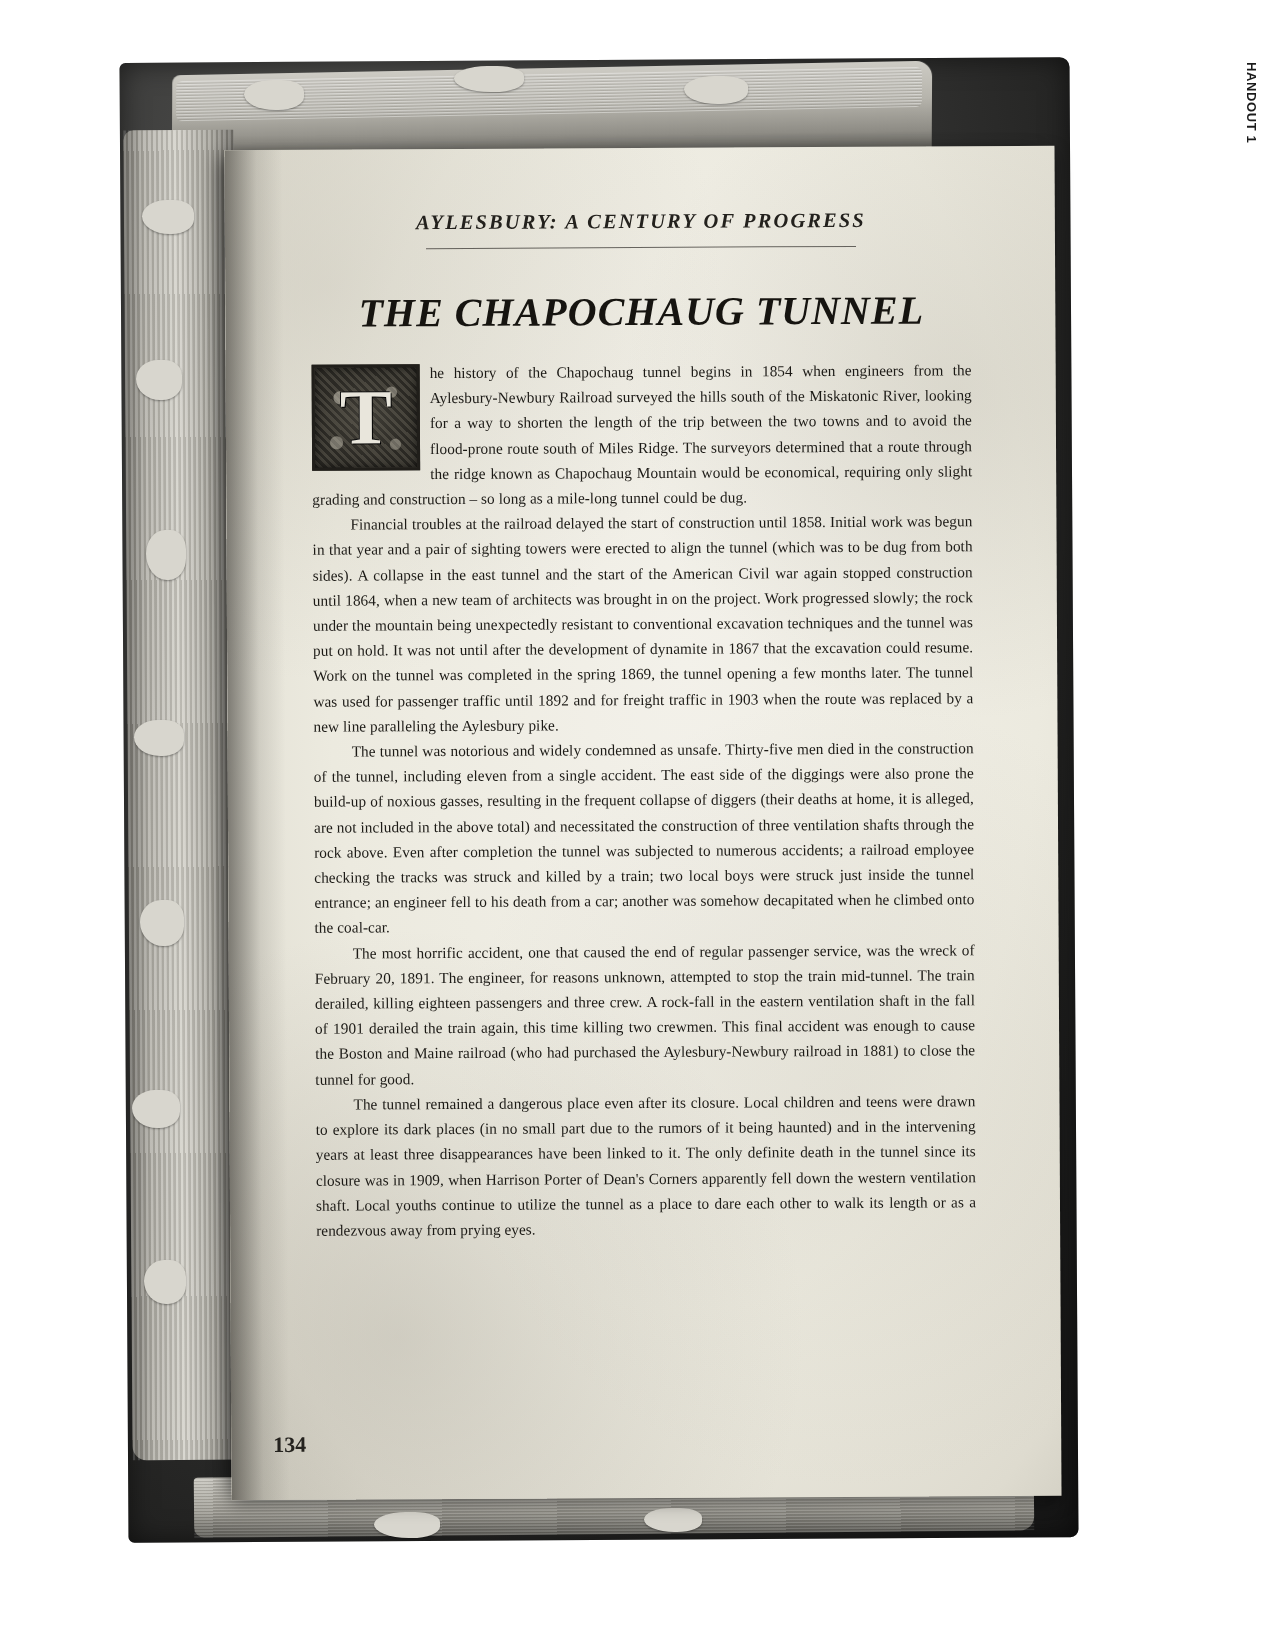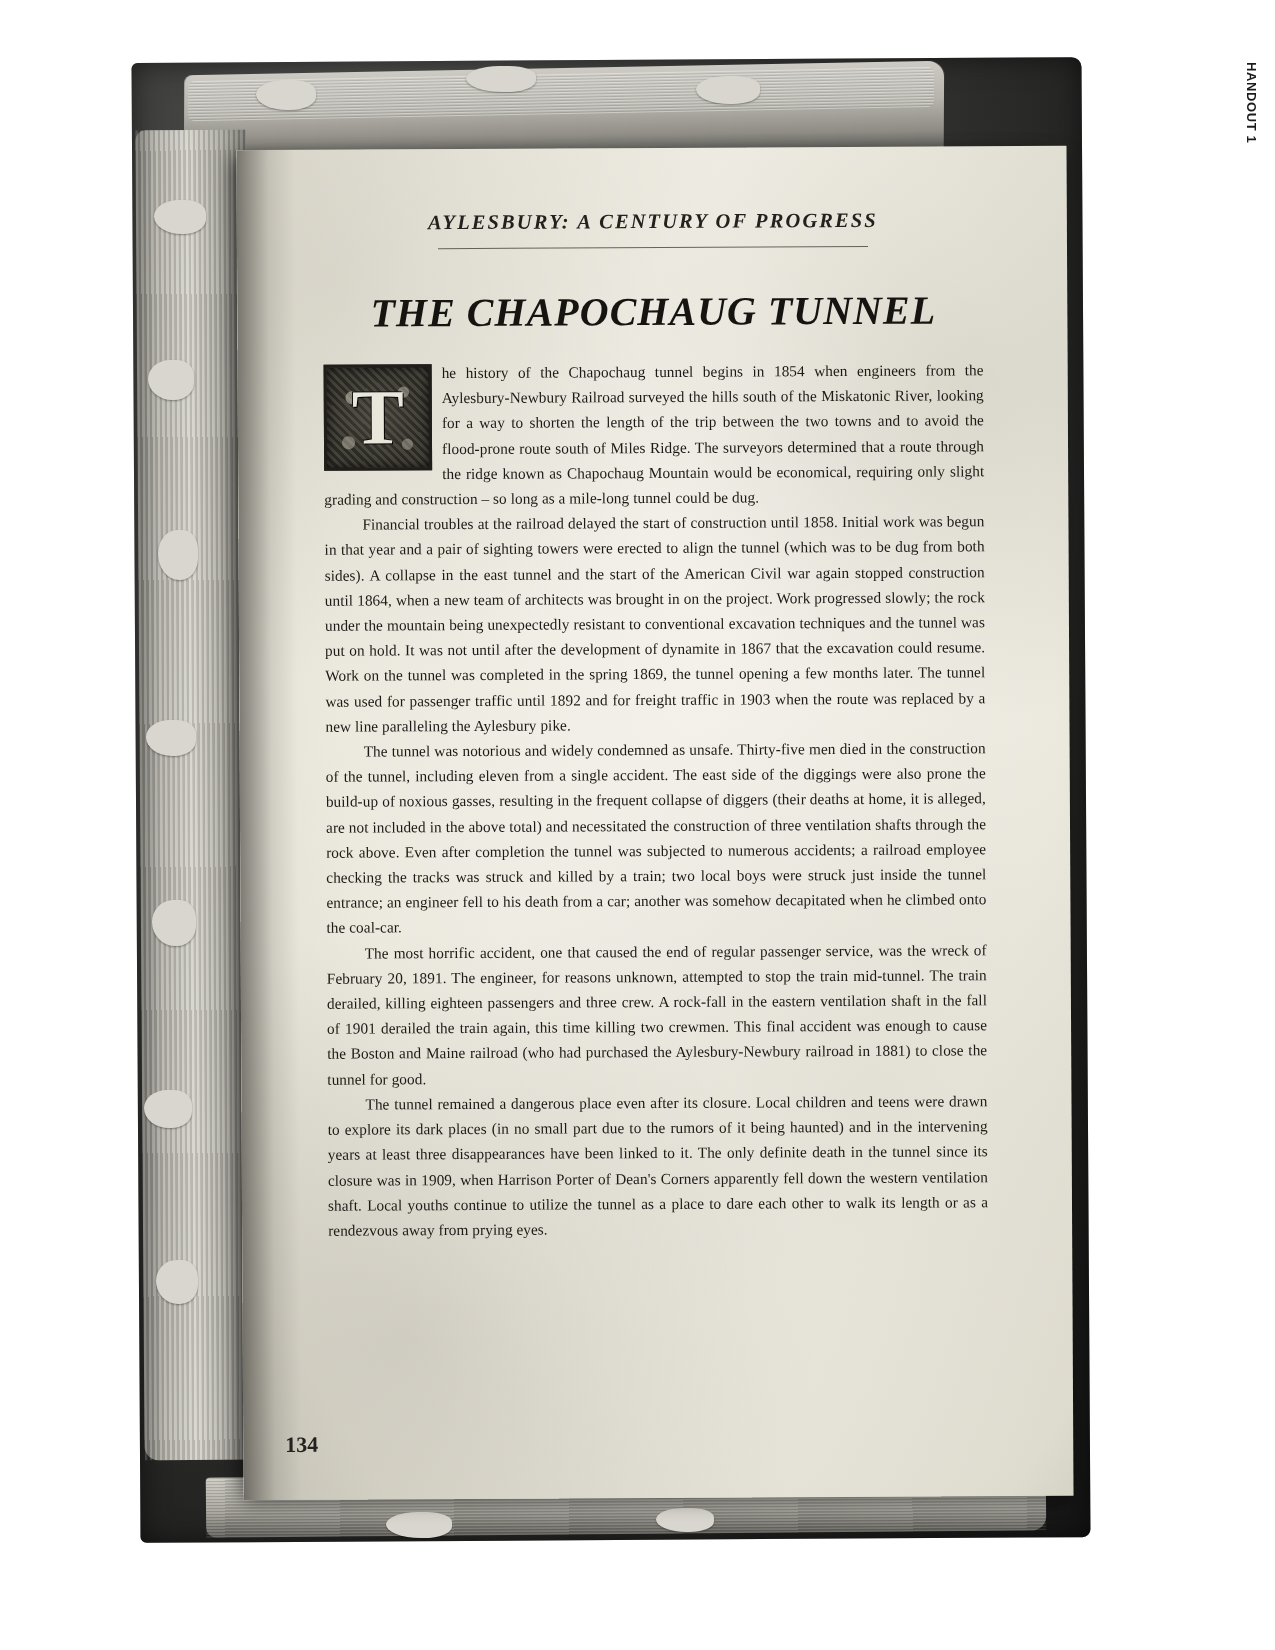--- a/index.html
+++ b/index.html
@@ -28,21 +28,21 @@
     letter-spacing: 0.6px;
     color: #1a1a1a;
     writing-mode: vertical-rl;
     text-orientation: mixed;
     white-space: nowrap;
   }
 
   
   .book {
     position: absolute;
-    left: 136px;
+    left: 124px;
     top: 60px;
     width: 950px;
     height: 1480px;
   }
 
   
   .book-cover {
     position: absolute;
     left: 0; top: 0;
     width: 950px;

